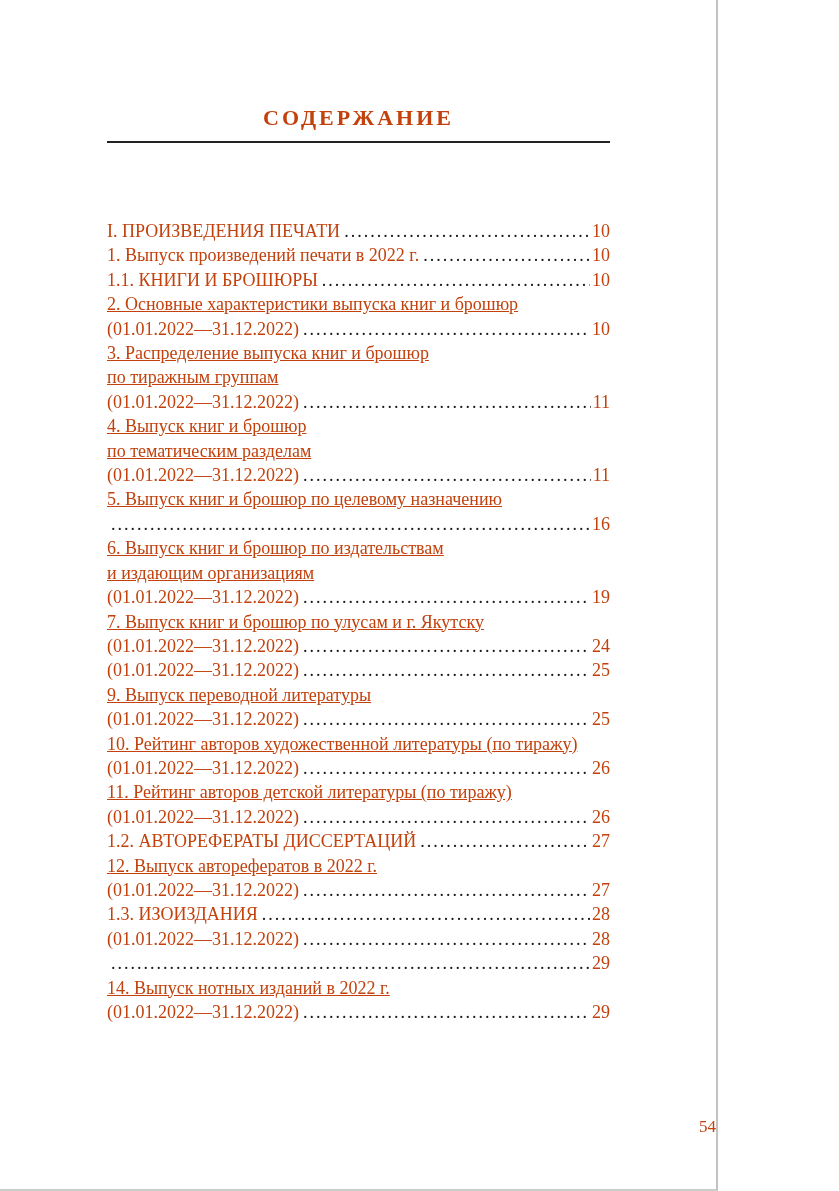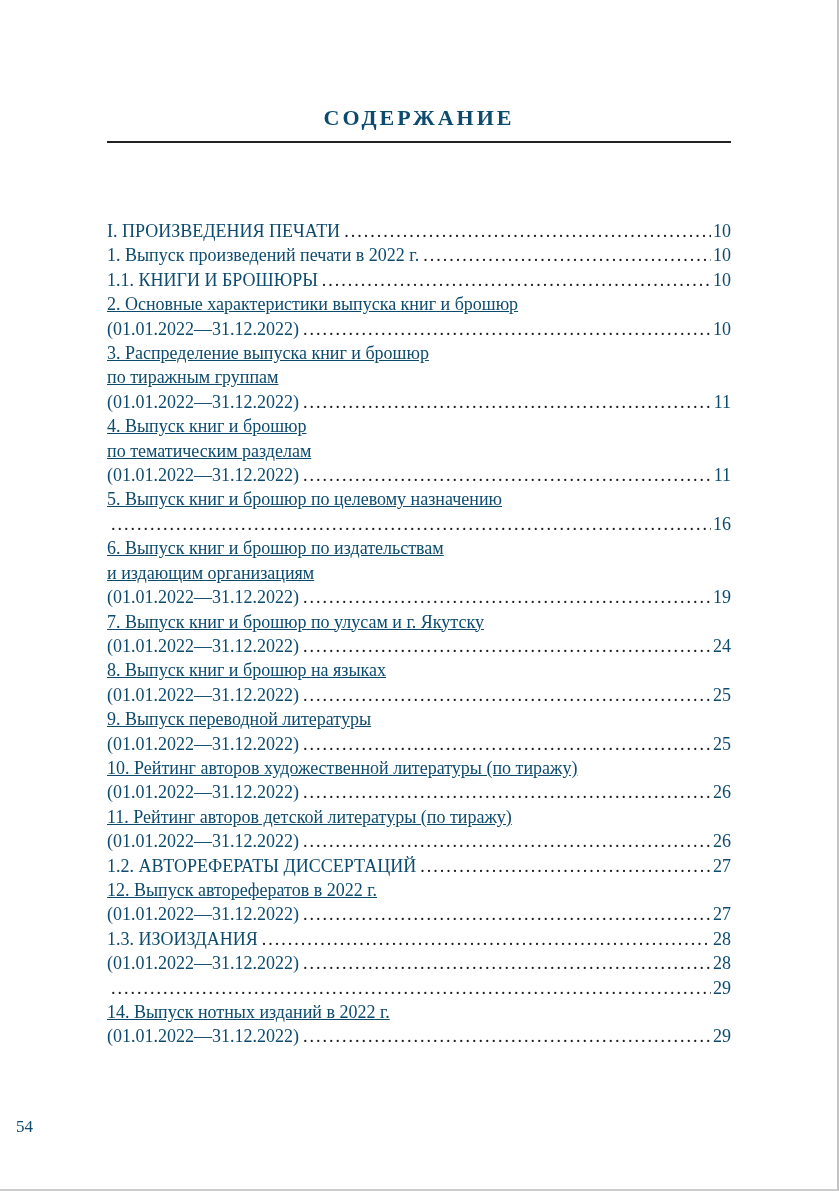--- a/index.html
+++ b/index.html
@@ -2,28 +2,28 @@
 <html><head>
 <meta charset="utf-8">
 <style>
   html, body {
     margin: 0;
     padding: 0;
     background: #ffffff;
   }
   .page {
     position: relative;
-    width: 839px;
+    width: 718px;
     height: 1191px;
     background: #ffffff;
     box-sizing: border-box;
     border-right: 2px solid #c2c2c2;
     border-bottom: 2px solid #cccccc;
     font-family: "Liberation Serif", "DejaVu Serif", serif;
-    color: #0c4a6e;
+    color: #c2410c;
     overflow: hidden;
   }
   .content {
     position: absolute;
     left: 107px;
     right: 106px;
     top: 0;
   }
   .doc-title {
     margin: 104px 0 0 0;
@@ -71,24 +71,24 @@
     content: "........................................................................................................................................................................................................";
     letter-spacing: 2px;
     color: #1c1c1c;
   }
   .toc-page {
     flex: 0 0 auto;
     white-space: nowrap;
   }
   .footer-page-number {
     position: absolute;
-    left: 16px;
+    left: 4px;
     right: 0;
     bottom: 52px;
-    text-align: left;
+    text-align: right;
     font-size: 17px;
   }
 </style>
 </head>
 <body>
 
 <div class="page">
   <div class="content">
     <h1 class="doc-title">СОДЕРЖАНИЕ</h1>
     <hr class="title-rule">
@@ -158,21 +158,20 @@
         </div>
         <div class="toc-entry">
           <div class="toc-cont">7. Выпуск книг и брошюр по улусам и г. Якутску</div>
           <div class="toc-line">
             <span class="toc-text">(01.01.2022—31.12.2022)</span>
             <span class="toc-dots"></span>
             <span class="toc-page">24</span>
           </div>
         </div>
         <div class="toc-entry">
-          <div class="toc-cont">8. Выпуск книг и брошюр на языках</div>
           <div class="toc-line">
             <span class="toc-text">(01.01.2022—31.12.2022)</span>
             <span class="toc-dots"></span>
             <span class="toc-page">25</span>
           </div>
         </div>
         <div class="toc-entry">
           <div class="toc-cont">9. Выпуск переводной литературы</div>
           <div class="toc-line">
             <span class="toc-text">(01.01.2022—31.12.2022)</span>

